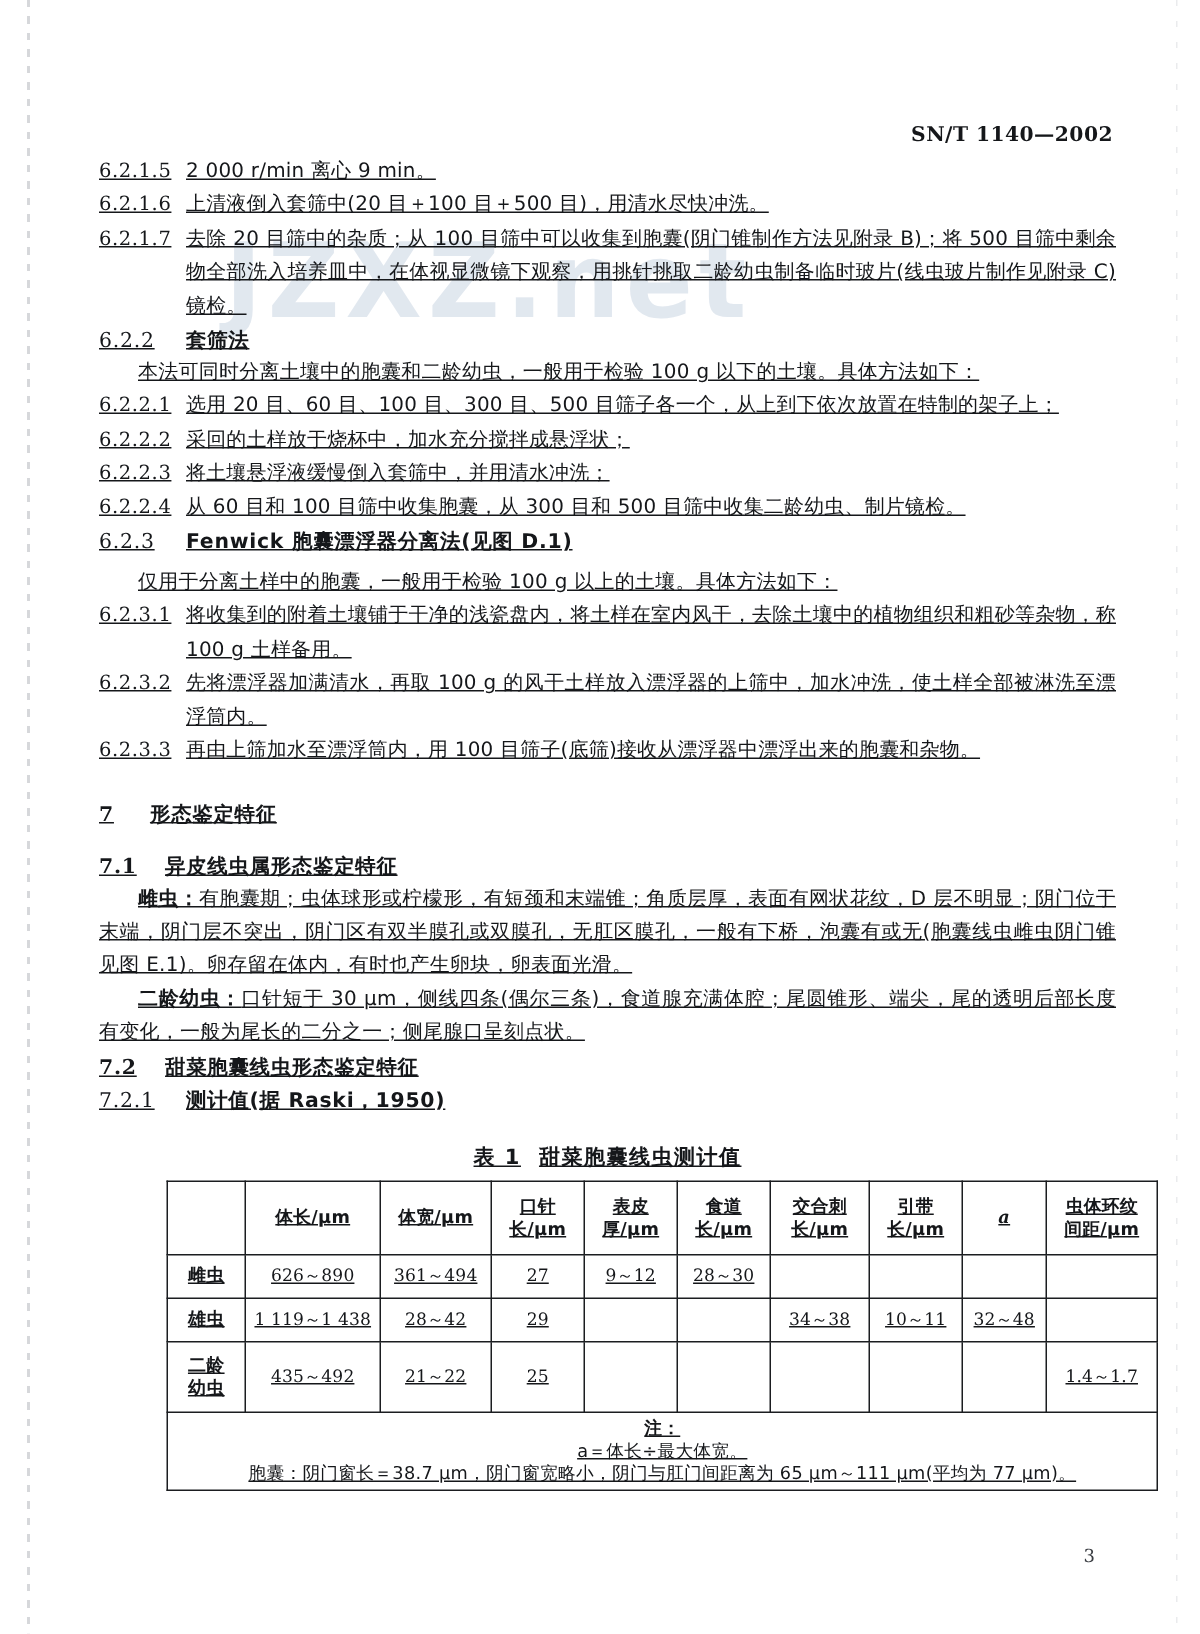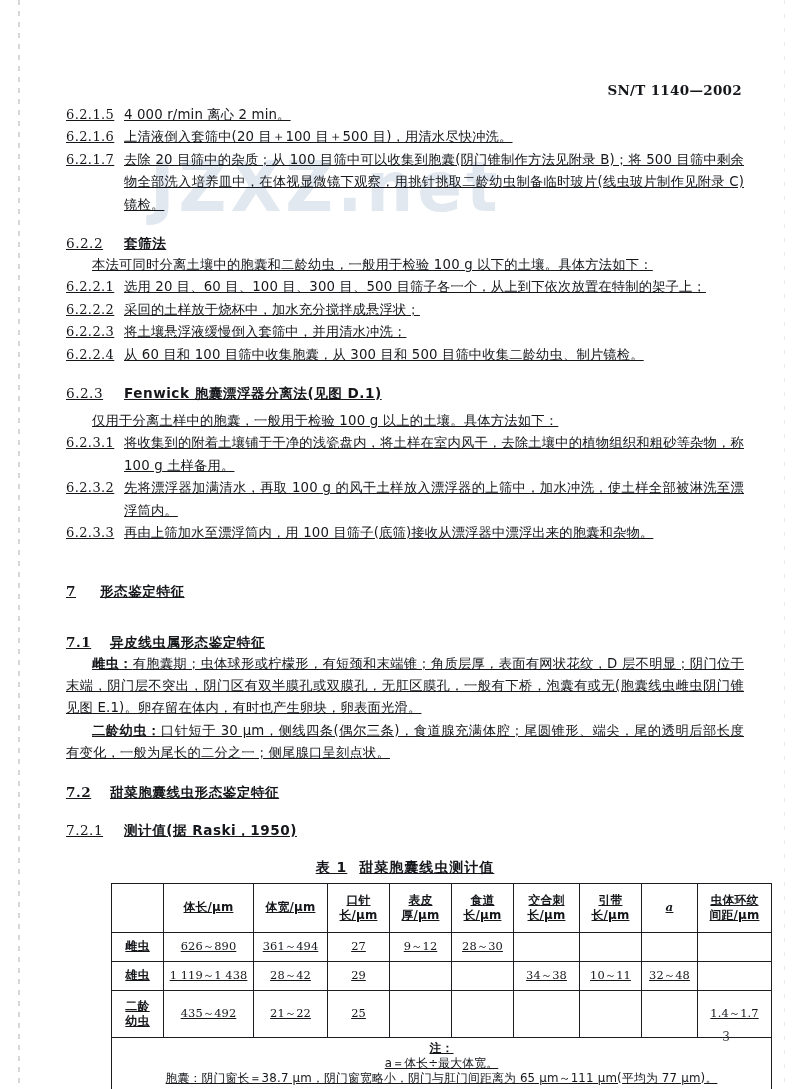--- a/index.html
+++ b/index.html
@@ -128,21 +128,20 @@
     align-items: baseline;
     font-weight: bold;
     font-size: 13.6px;
     line-height: 22px;
     letter-spacing: .5px;
   }
   .heading .num {
     flex: 0 0 auto;
     min-width: 34px;
     font-family: "DejaVu Serif", "Liberation Serif", serif;
-    margin-top: 16px;
   }
   .heading.sub .num { min-width: 44px; }
   .heading.subsub .num { min-width: 58px; font-weight: normal; }
 
   .bold-inline { font-weight: bold; }
 
   .table-caption {
     text-align: center;
     font-weight: bold;
     font-size: 14px;
@@ -212,21 +211,21 @@
   <div class="scan-edge-2"></div>
 
   <div class="watermark">JZXZ.net</div>
 
   <div class="header">SN/T 1140—2002</div>
 
   <div class="content">
 
     <div class="clause">
       <span class="num">6.2.1.5</span>
-      <span class="txt">4 000 r/min 离心 2 min。</span>
+      <span class="txt">2 000 r/min 离心 9 min。</span>
     </div>
 
     <div class="clause">
       <span class="num">6.2.1.6</span>
       <span class="txt">上清液倒入套筛中(20 目＋100 目＋500 目)，用清水尽快冲洗。</span>
     </div>
 
     <div class="clause">
       <span class="num">6.2.1.7</span>
       <span class="txt">去除 20 目筛中的杂质；从 100 目筛中可以收集到胞囊(阴门锥制作方法见附录 B)；将 500 目筛中剩余物全部洗入培养皿中，在体视显微镜下观察，用挑针挑取二龄幼虫制备临时玻片(线虫玻片制作见附录 C)镜检。</span>

